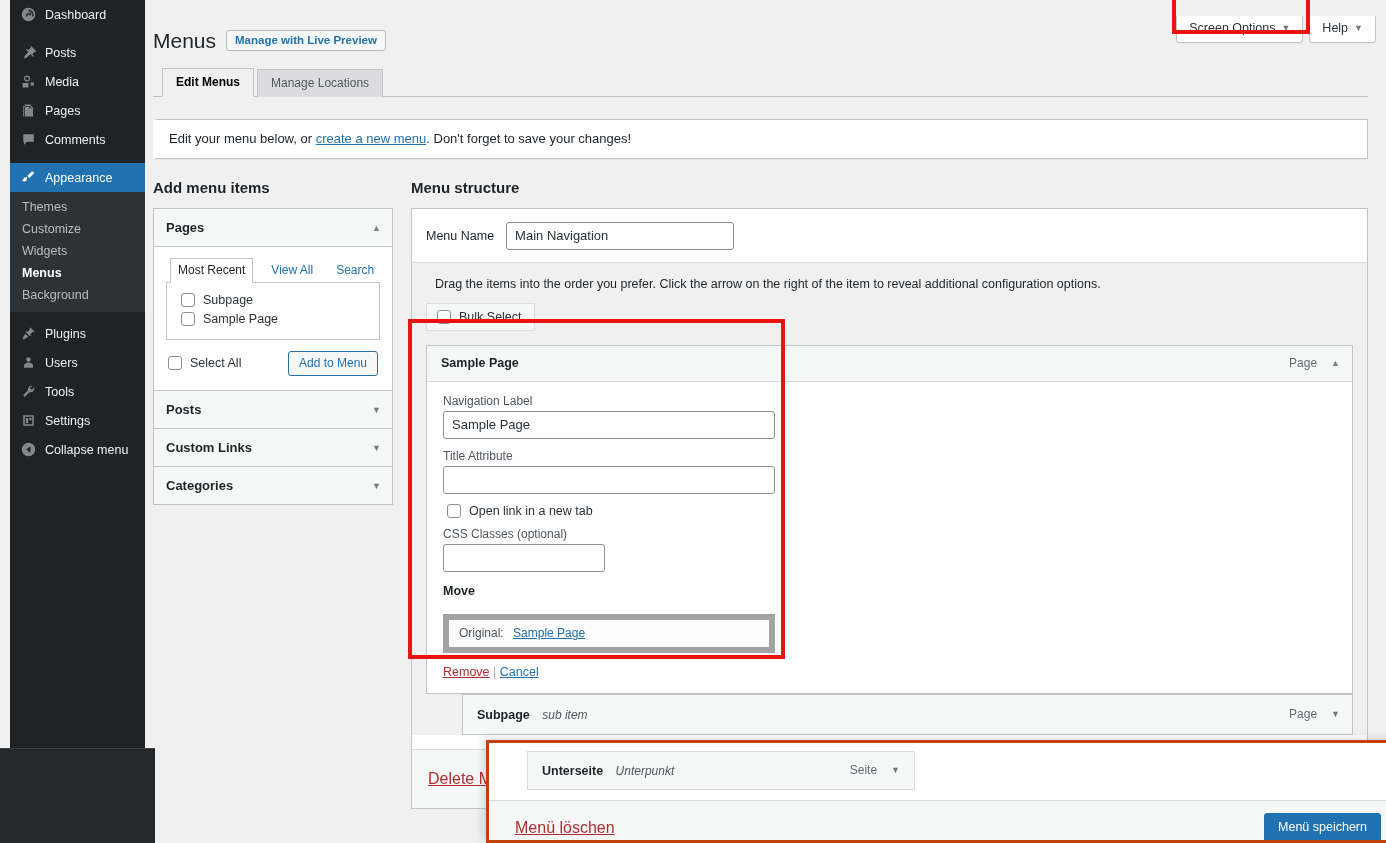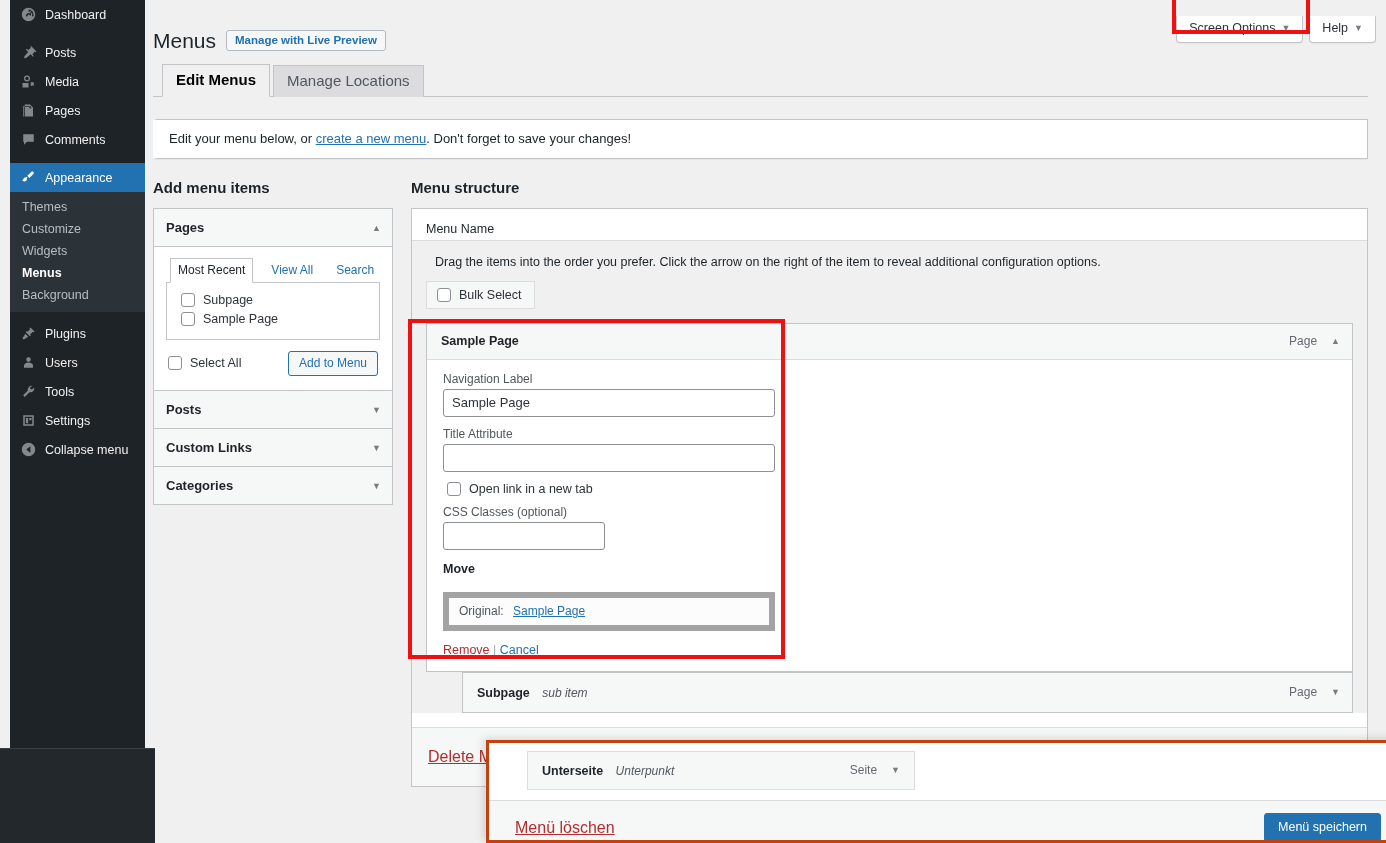--- a/index.html
+++ b/index.html
@@ -116,21 +116,21 @@
   .nav-tab-wrapper {
     margin: 13px 18px 0 18px;
     border-bottom: 1px solid #c3c4c7;
     display: flex; align-items: flex-end;
     height: 30px;
     padding-left: 9px;
   }
   .nav-tab {
     display: inline-block;
     padding: 6px 13px 7px 13px;
-    font-size: 15px;
+    font-size: 12px;
     line-height: 1.2;
     border: 1px solid #c3c4c7;
     border-bottom: none;
     background: #dcdcde;
     color: #50575e;
     margin-right: 3px;
     cursor: pointer;
     position: relative; top: 1px;
   }
   .nav-tab.active {
@@ -231,21 +231,21 @@
     padding: 4px 10px 5px 10px;
     cursor: pointer;
   }
 
   .postbox-like {
     background: #fff;
     border: 1px solid #c3c4c7;
   }
   .menu-name-row {
     display: flex; align-items: center; gap: 12px;
-    padding: 13px 14px 4px 14px;
+    padding: 13px 14px 12px 14px;
     border-bottom: 1px solid #dcdcde;
   }
   .menu-name-row label { font-size: 12.5px; color: #1d2327; }
   .txt {
     border: 1px solid #8c8f94;
     border-radius: 3px;
     background: #fff;
     font-size: 13px;
     color: #2c3338;
     padding: 5px 8px 6px 8px;
@@ -592,20 +592,21 @@
         </div>
       </div>
 
       <div class="col-right">
         <h2 class="col-h">Menu structure</h2>
 
         <div class="postbox-like">
 
           <div class="menu-name-row">
             <label>Menu Name</label>
+            <input id="menu-name-input" class="txt" type="text" value="Main Navigation" style="">
           </div>
 
           <div class="structure-body">
             <p class="drag-help">Drag the items into the order you prefer. Click the arrow on the right of the item to reveal additional configuration options.</p>
 
             <span class="bulk-wrap">
               <span class="cbox"></span>
               <span>Bulk Select</span>
             </span>
 

